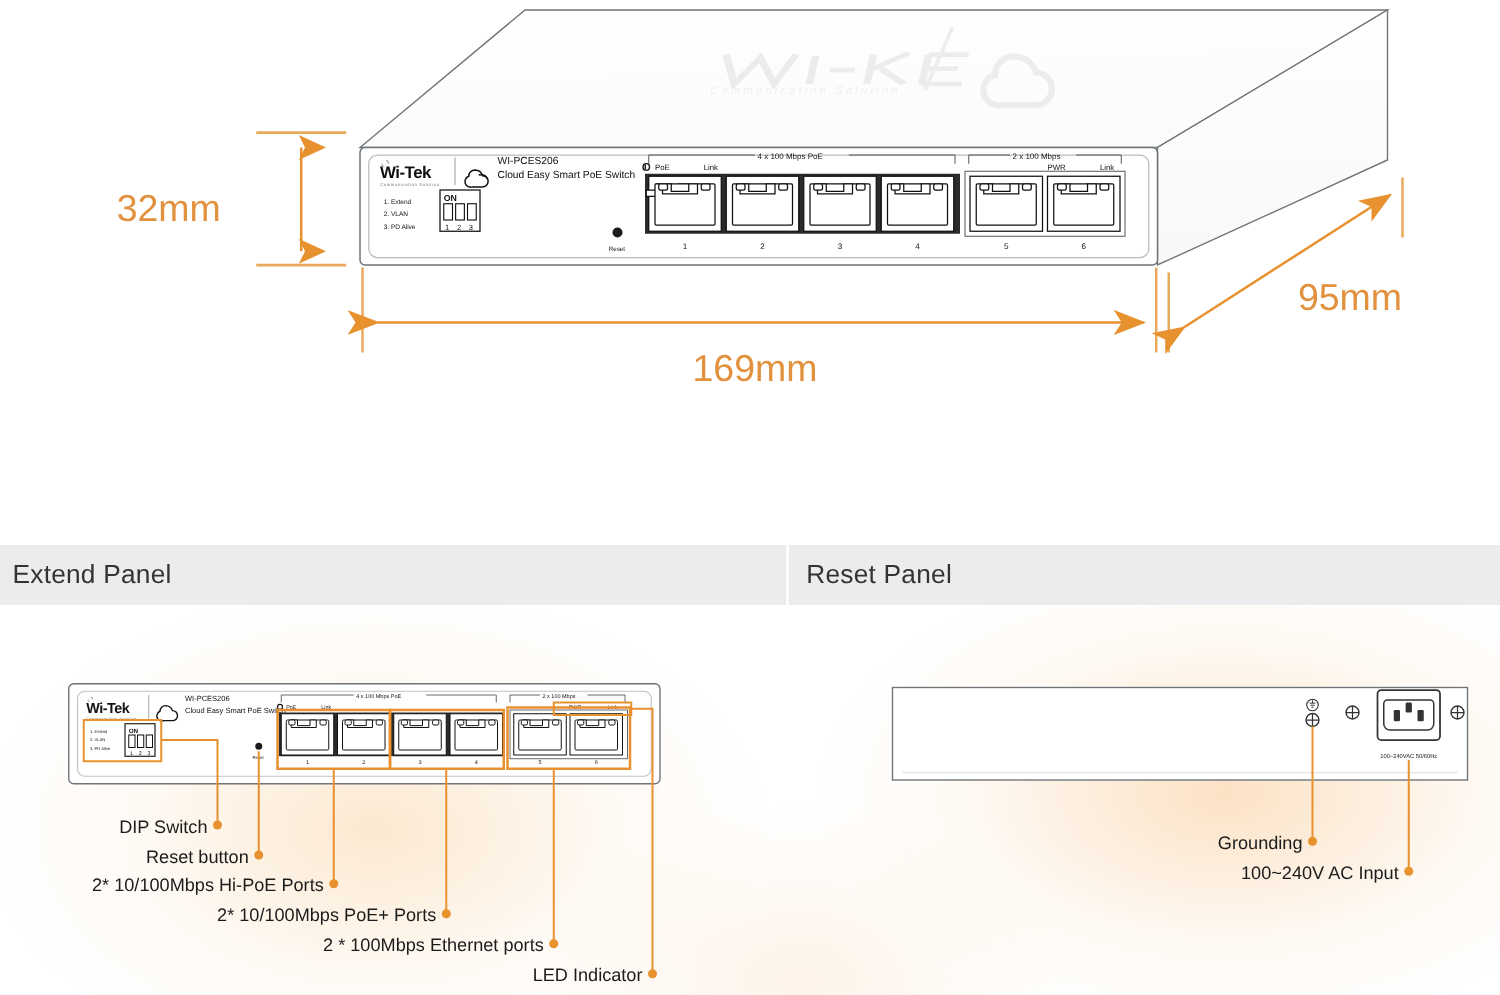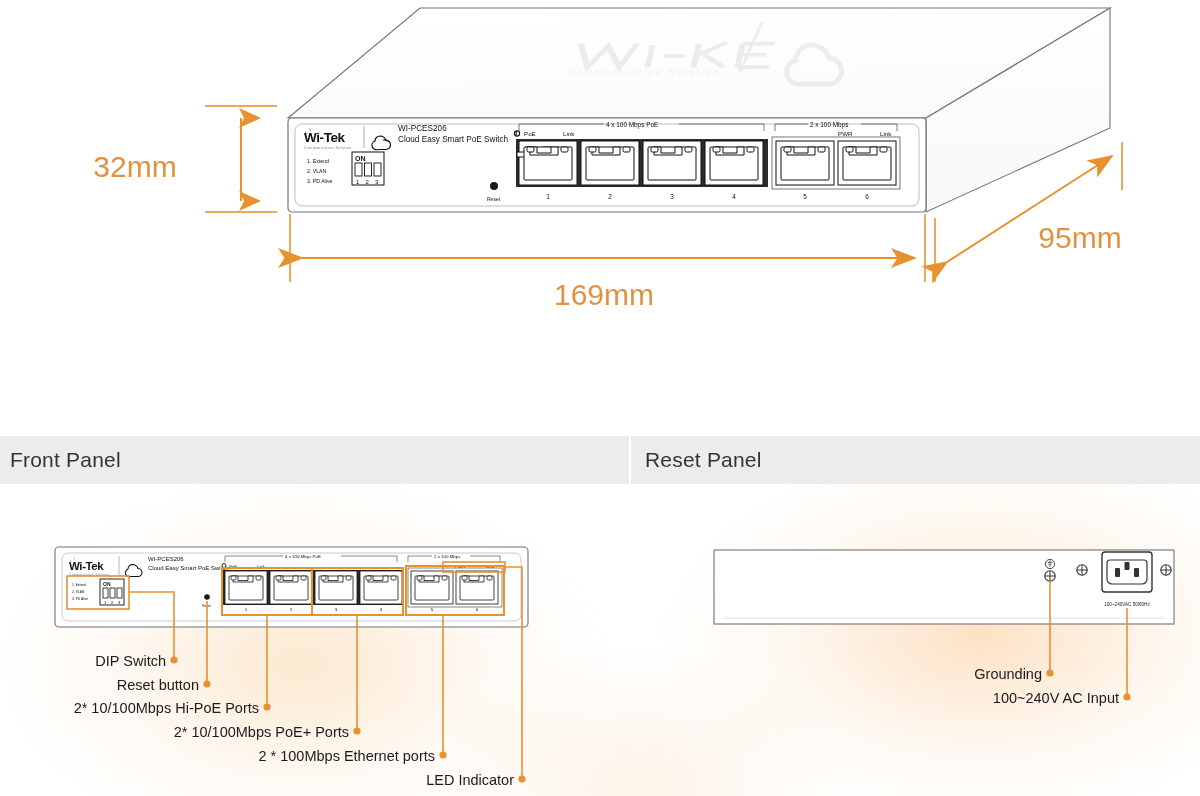--- a/index.html
+++ b/index.html
@@ -226,21 +226,21 @@
       <g>
         <line x1="935" y1="218" x2="935" y2="282" stroke="#E9A95B" stroke-width="2"></line>
         <line x1="1122" y1="142" x2="1122" y2="190" stroke="#E9A95B" stroke-width="2"></line>
         <line x1="947" y1="262" x2="1112" y2="156" stroke="#E8912F" stroke-width="2" marker-start="url(#arrH)" marker-end="url(#arrH)"></line>
         <text x="1080" y="248" font-size="30" fill="#E2913E" text-anchor="middle">95mm</text>
       </g>
     </svg>
   </div>
 
   <div id="panel-header">
-    <div class="hdr no-sel" id="hdr-front">Front Panel</div>
+    <div class="hdr no-sel" id="hdr-front">Extend Panel</div>
     <div class="hdr no-sel" id="hdr-side">Reset Panel</div>
   </div>
   <div id="hdr-split"></div>
   <div id="bottom-split"></div>
 
   <div id="bottom-section">
     <svg width="1200" height="312" viewBox="0 0 1200 312">
 
       <g>
         <rect x="55" y="63" width="473" height="80" rx="4" fill="#ffffff" stroke="#6f7478" stroke-width="1.1"></rect>

